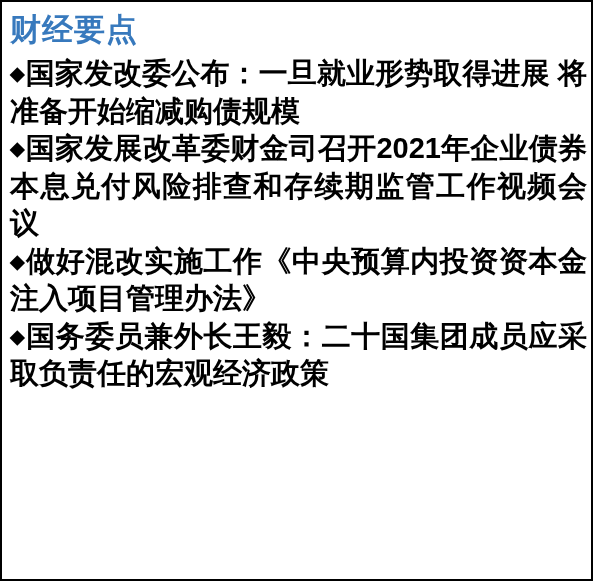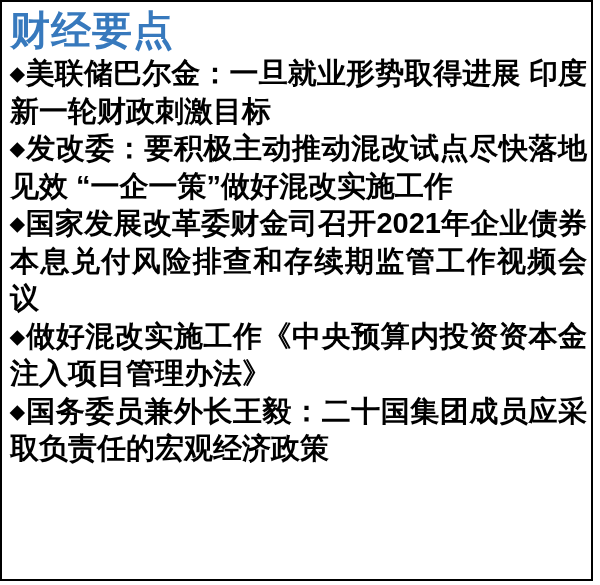--- a/index.html
+++ b/index.html
@@ -12,21 +12,21 @@
   .frame {
     position: absolute;
     left: 0; top: 0;
     width: 593px; height: 581px;
     border: 2px solid #000000;
     background: #ffffff;
     padding: 3px 4px 0 8px;
   }
   .page-title {
     color: #3779BD;
-    font-size: 40px;
+    font-size: 31px;
     font-weight: bold;
     line-height: 50px;
     letter-spacing: 1px;
     white-space: nowrap;
   }
   .news-list { display: block; }
   .news-item {
     color: #000000;
     font-size: 29px;
     font-weight: bold;
@@ -43,19 +43,18 @@
     color: #000000;
   }
 </style>
 </head>
 <body>
 
 <div class="frame">
   <div class="page-title">财经要点</div>
 
   <div class="news-list">
-    <div class="news-item"><span class="bullet">◆</span><span>美联储巴尔金：一旦就业形势取得进展 印度新一轮财政刺激目标</span></div>
-    <div class="news-item"><span class="bullet">◆</span><span>发改委：要积极主动推动混改试点尽快落地见效 “一企一策”做好混改实施工作</span></div>
+    <div class="news-item"><span class="bullet">◆</span><span>国家发改委公布：一旦就业形势取得进展 将准备开始缩减购债规模</span></div>
     <div class="news-item"><span class="bullet">◆</span><span>国家发展改革委财金司召开2021年企业债券本息兑付风险排查和存续期监管工作视频会议</span></div>
     <div class="news-item"><span class="bullet">◆</span><span>做好混改实施工作《中央预算内投资资本金注入项目管理办法》</span></div>
     <div class="news-item"><span class="bullet">◆</span><span>国务委员兼外长王毅：二十国集团成员应采取负责任的宏观经济政策</span></div>
   </div>
 </div>
 
 </body></html>

